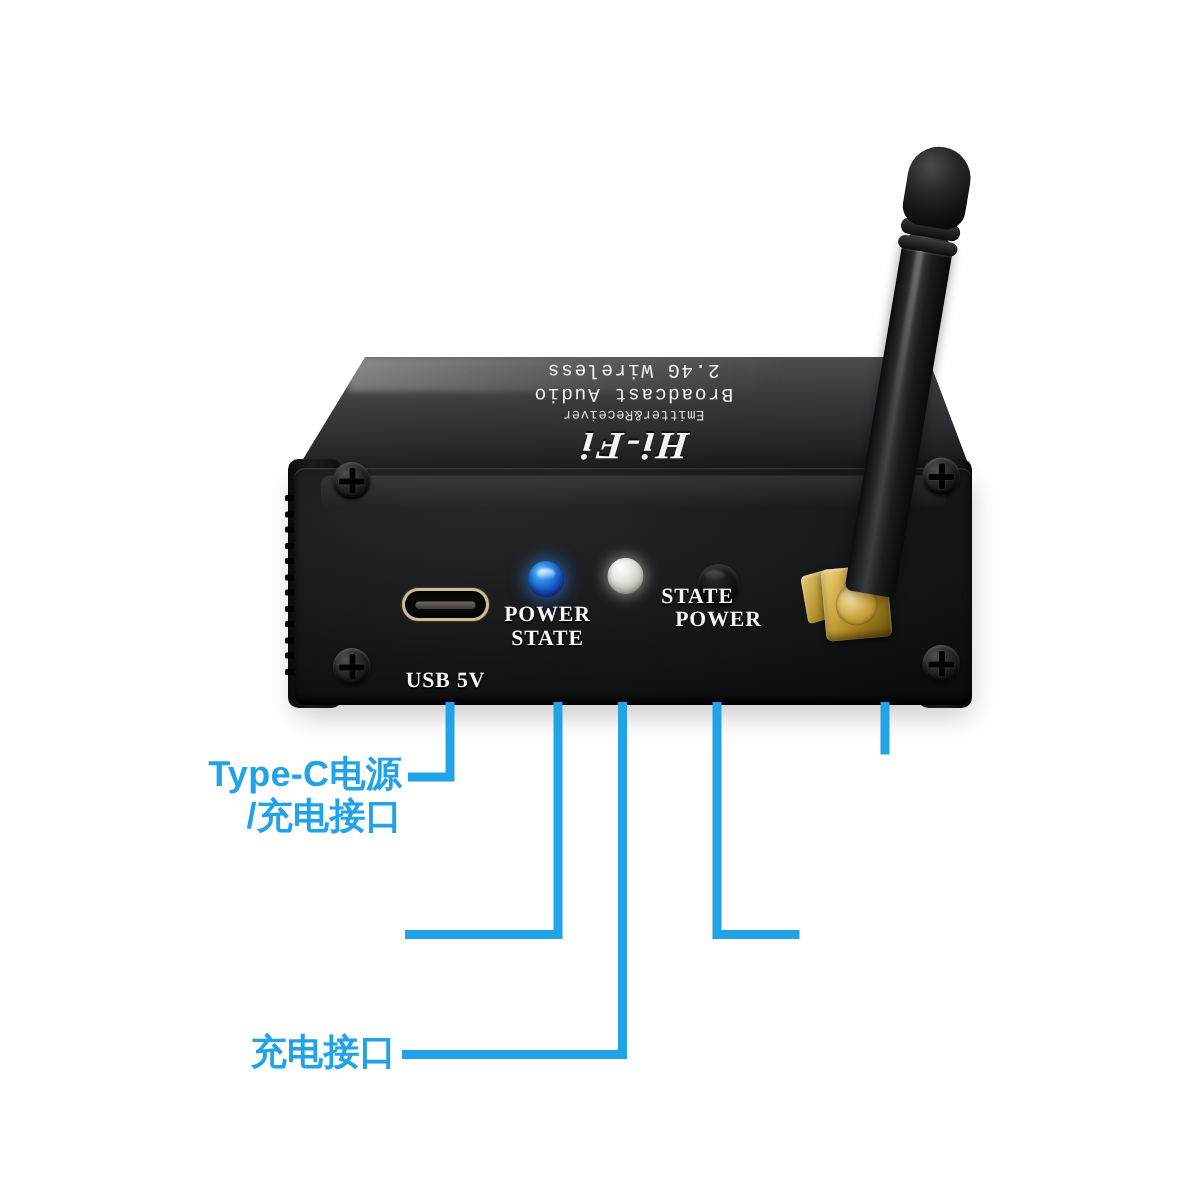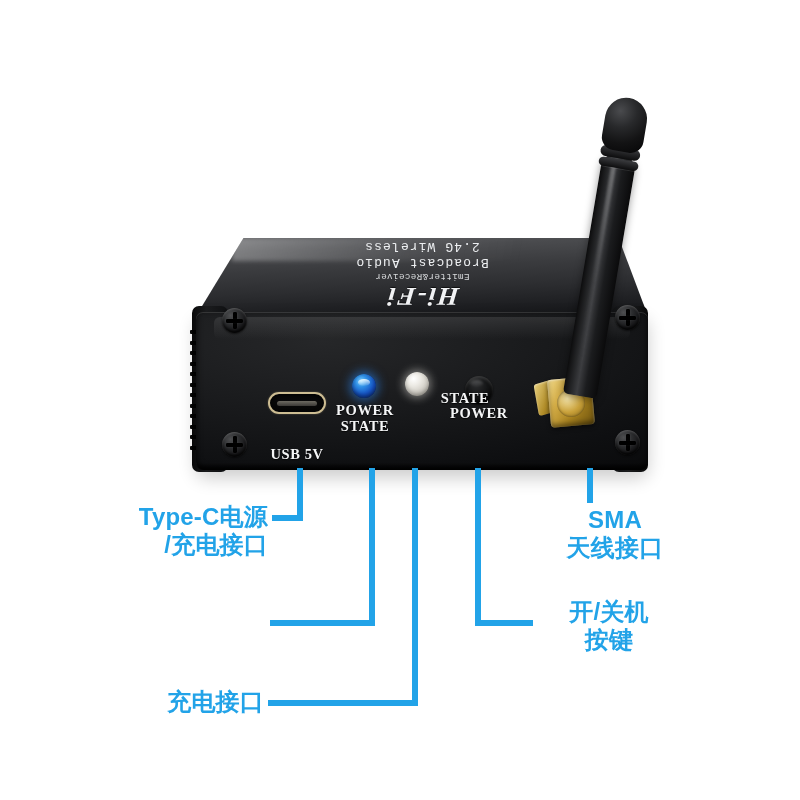--- a/index.html
+++ b/index.html
@@ -504,20 +504,16 @@
         <path d="M478,468 L478,623 L533,623"></path>
       </g>
     </svg>
 
     <div class="callout-label ta-right" style="left: 32px; top: 503px; width: 236px;">Type-C电源
 /充电接口</div>
 
 
     <div class="callout-label ta-right" style="left: 56px; top: 688px; width: 208px;">充电接口</div>
 
-    <div class="callout-label ta-center" style="left: 541px; top: 506px; width: 148px;">SMA
-天线接口</div>
-
-    <div class="callout-label ta-center" style="left: 541px; top: 598px; width: 136px;">开/关机
-按键</div>
+
   </div>
 
 </div>
 
 </body></html>

